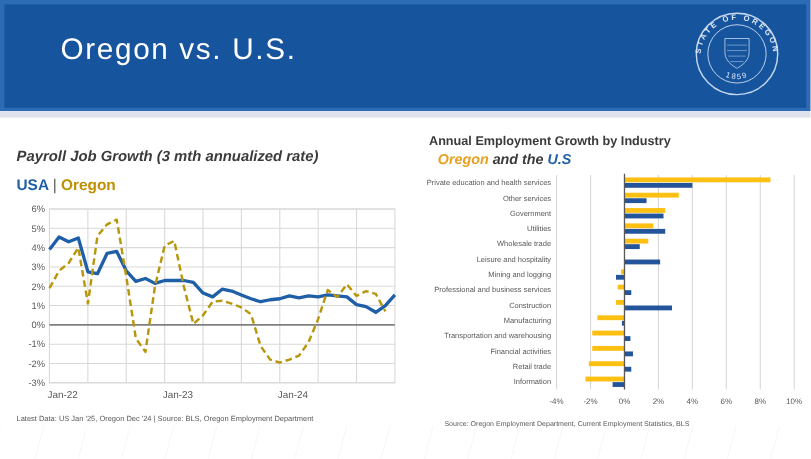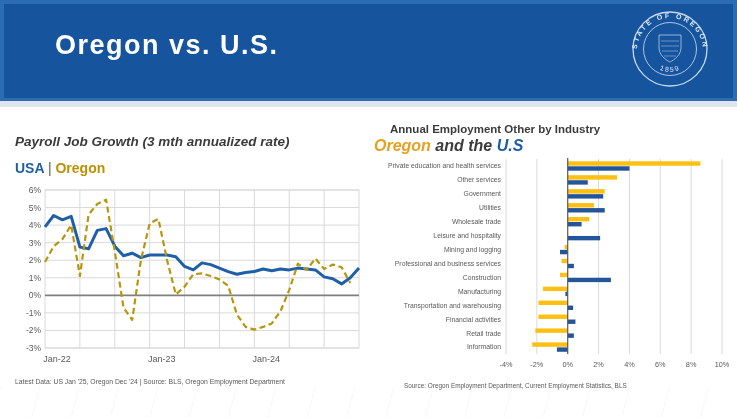--- a/index.html
+++ b/index.html
@@ -5,36 +5,36 @@
   html,body{margin:0;padding:0;}
   body{
     width:737px;height:417px;position:relative;overflow:hidden;
     background:#ffffff;font-family:"Liberation Sans",sans-serif;
   }
   .banner{position:absolute;top:0;left:0;width:737px;height:101px;background:#2b6cb4;}
   .banner-inner{position:absolute;top:4px;left:4px;right:4px;bottom:3px;background:#17549e;}
   .banner-strip{position:absolute;top:101px;left:0;width:737px;height:6px;background:#dfe4ec;}
   .slide-title{
     position:absolute;top:30px;left:55px;color:#ffffff;font-size:27px;
-    font-weight:700;letter-spacing:1.5px;z-index:3;
+    font-weight:400;letter-spacing:1.5px;z-index:3;
   }
   .seal{position:absolute;top:9px;right:27px;width:80px;height:80px;z-index:3;}
   .bg-decor{
     position:absolute;bottom:0;left:0;width:737px;height:30px;
     background:repeating-linear-gradient(105deg,rgba(120,130,150,0.06) 0 1px,transparent 1px 38px);
   }
   .left-title{position:absolute;top:134px;left:15px;font-size:13.5px;font-weight:bold;color:#3b3b3b;font-style:italic;}
   .left-legend{position:absolute;top:160px;left:15px;font-size:14px;font-weight:bold;}
   .left-legend .usa{color:#1f5fa8;}
   .left-legend .sep{color:#595959;font-weight:normal;}
   .left-legend .org{color:#bf9000;}
   #lineSvg{position:absolute;top:184px;left:13px;}
   .left-foot{position:absolute;top:378px;left:15px;font-size:6.8px;color:#595959;}
   .right-title{position:absolute;top:123px;left:390px;font-size:11.5px;font-weight:bold;color:#3b3b3b;}
-  .right-subtitle{position:absolute;top:137px;left:374px;font-size:16px;font-weight:bold;font-style:italic;}
+  .right-subtitle{position:absolute;top:137px;left:398px;font-size:13px;font-weight:bold;font-style:italic;}
   .right-subtitle .org{color:#e8a020;}
   .right-subtitle .mid{color:#3b3b3b;}
   .right-subtitle .us{color:#1f5fa8;}
   #barSvg{position:absolute;top:156px;left:388px;}
   .right-foot{position:absolute;top:382px;left:404px;font-size:6.4px;color:#595959;}
   svg text{font-family:"Liberation Sans",sans-serif;}
 </style>
 </head>
 <body>
 
@@ -98,21 +98,21 @@
     <rect x="32" y="6" width="314" height="158" fill="none" stroke="#d9d9d9" stroke-width="1"></rect>
     <line x1="32" y1="111.33333333333333" x2="346" y2="111.33333333333333" stroke="#7f7f7f" stroke-width="1.6"></line>
     <text x="44" y="178" text-anchor="middle" font-size="9" fill="#595959">Jan-22</text>
     <text x="148.66666666666669" y="178" text-anchor="middle" font-size="9" fill="#595959">Jan-23</text>
     <text x="253.33333333333334" y="178" text-anchor="middle" font-size="9" fill="#595959">Jan-24</text>
     <path d="M32.0,42.9 L40.7,31.5 L49.4,35.8 L58.2,32.3 L66.9,63.1 L75.6,64.8 L84.3,46.4 L93.1,44.6 L101.8,62.2 L110.5,71.8 L119.2,69.2 L127.9,73.6 L136.7,71.0 L145.4,71.0 L154.1,71.0 L162.8,72.7 L171.6,82.4 L180.3,85.9 L189.0,78.9 L197.7,80.6 L206.4,84.1 L215.2,87.6 L223.9,90.3 L232.6,88.5 L241.3,87.6 L250.1,85.0 L258.8,86.8 L267.5,85.0 L276.2,85.9 L284.9,84.1 L293.7,85.0 L302.4,85.9 L311.1,92.9 L319.8,94.7 L328.6,99.9 L337.3,93.8 L346.0,84.1" fill="none" stroke-linejoin="round" stroke="#1f5fa8" stroke-width="3"></path>
     <path d="M32.0,78.0 L40.7,62.2 L49.4,55.2 L58.2,41.1 L66.9,92.0 L75.6,30.6 L84.3,20.0 L93.1,15.7 L101.8,67.4 L110.5,123.6 L119.2,135.9 L127.9,76.2 L136.7,39.4 L145.4,35.0 L154.1,76.2 L162.8,110.5 L171.6,102.6 L180.3,90.3 L189.0,89.4 L197.7,92.0 L206.4,95.5 L215.2,101.7 L223.9,130.6 L232.6,142.9 L241.3,145.6 L250.1,142.9 L258.8,139.4 L267.5,127.1 L276.2,106.1 L284.9,79.7 L293.7,85.9 L302.4,74.5 L311.1,85.0 L319.8,80.6 L328.6,83.2 L337.3,99.0" fill="none" stroke-linejoin="round" stroke="#b8960b" stroke-width="2.2" stroke-dasharray="6 3.5"></path>
   </svg>
 <div class="left-foot">Latest Data: US Jan '25, Oregon Dec '24 | Source: BLS, Oregon Employment Department</div>
 
-<div class="right-title">Annual Employment Other by Industry</div>
+<div class="right-title">Annual Employment Growth by Industry</div>
 <div class="right-subtitle">
   <span class="org">Oregon</span><span class="mid"> and the </span><span class="us">U.S</span>
 </div>
 <svg id="barSvg" width="348" height="222" viewBox="0 0 348 222">
     <line x1="118" y1="3" x2="118" y2="198" stroke="#d9d9d9" stroke-width="1"></line>
     <text x="118" y="211" text-anchor="middle" font-size="7.3" fill="#595959">-4%</text>
     <line x1="148.85714285714286" y1="3" x2="148.85714285714286" y2="198" stroke="#d9d9d9" stroke-width="1"></line>
     <text x="148.85714285714286" y="211" text-anchor="middle" font-size="7.3" fill="#595959">-2%</text>
     <text x="179.71428571428572" y="211" text-anchor="middle" font-size="7.3" fill="#595959">0%</text>
     <line x1="210.57142857142856" y1="3" x2="210.57142857142856" y2="198" stroke="#d9d9d9" stroke-width="1"></line>

